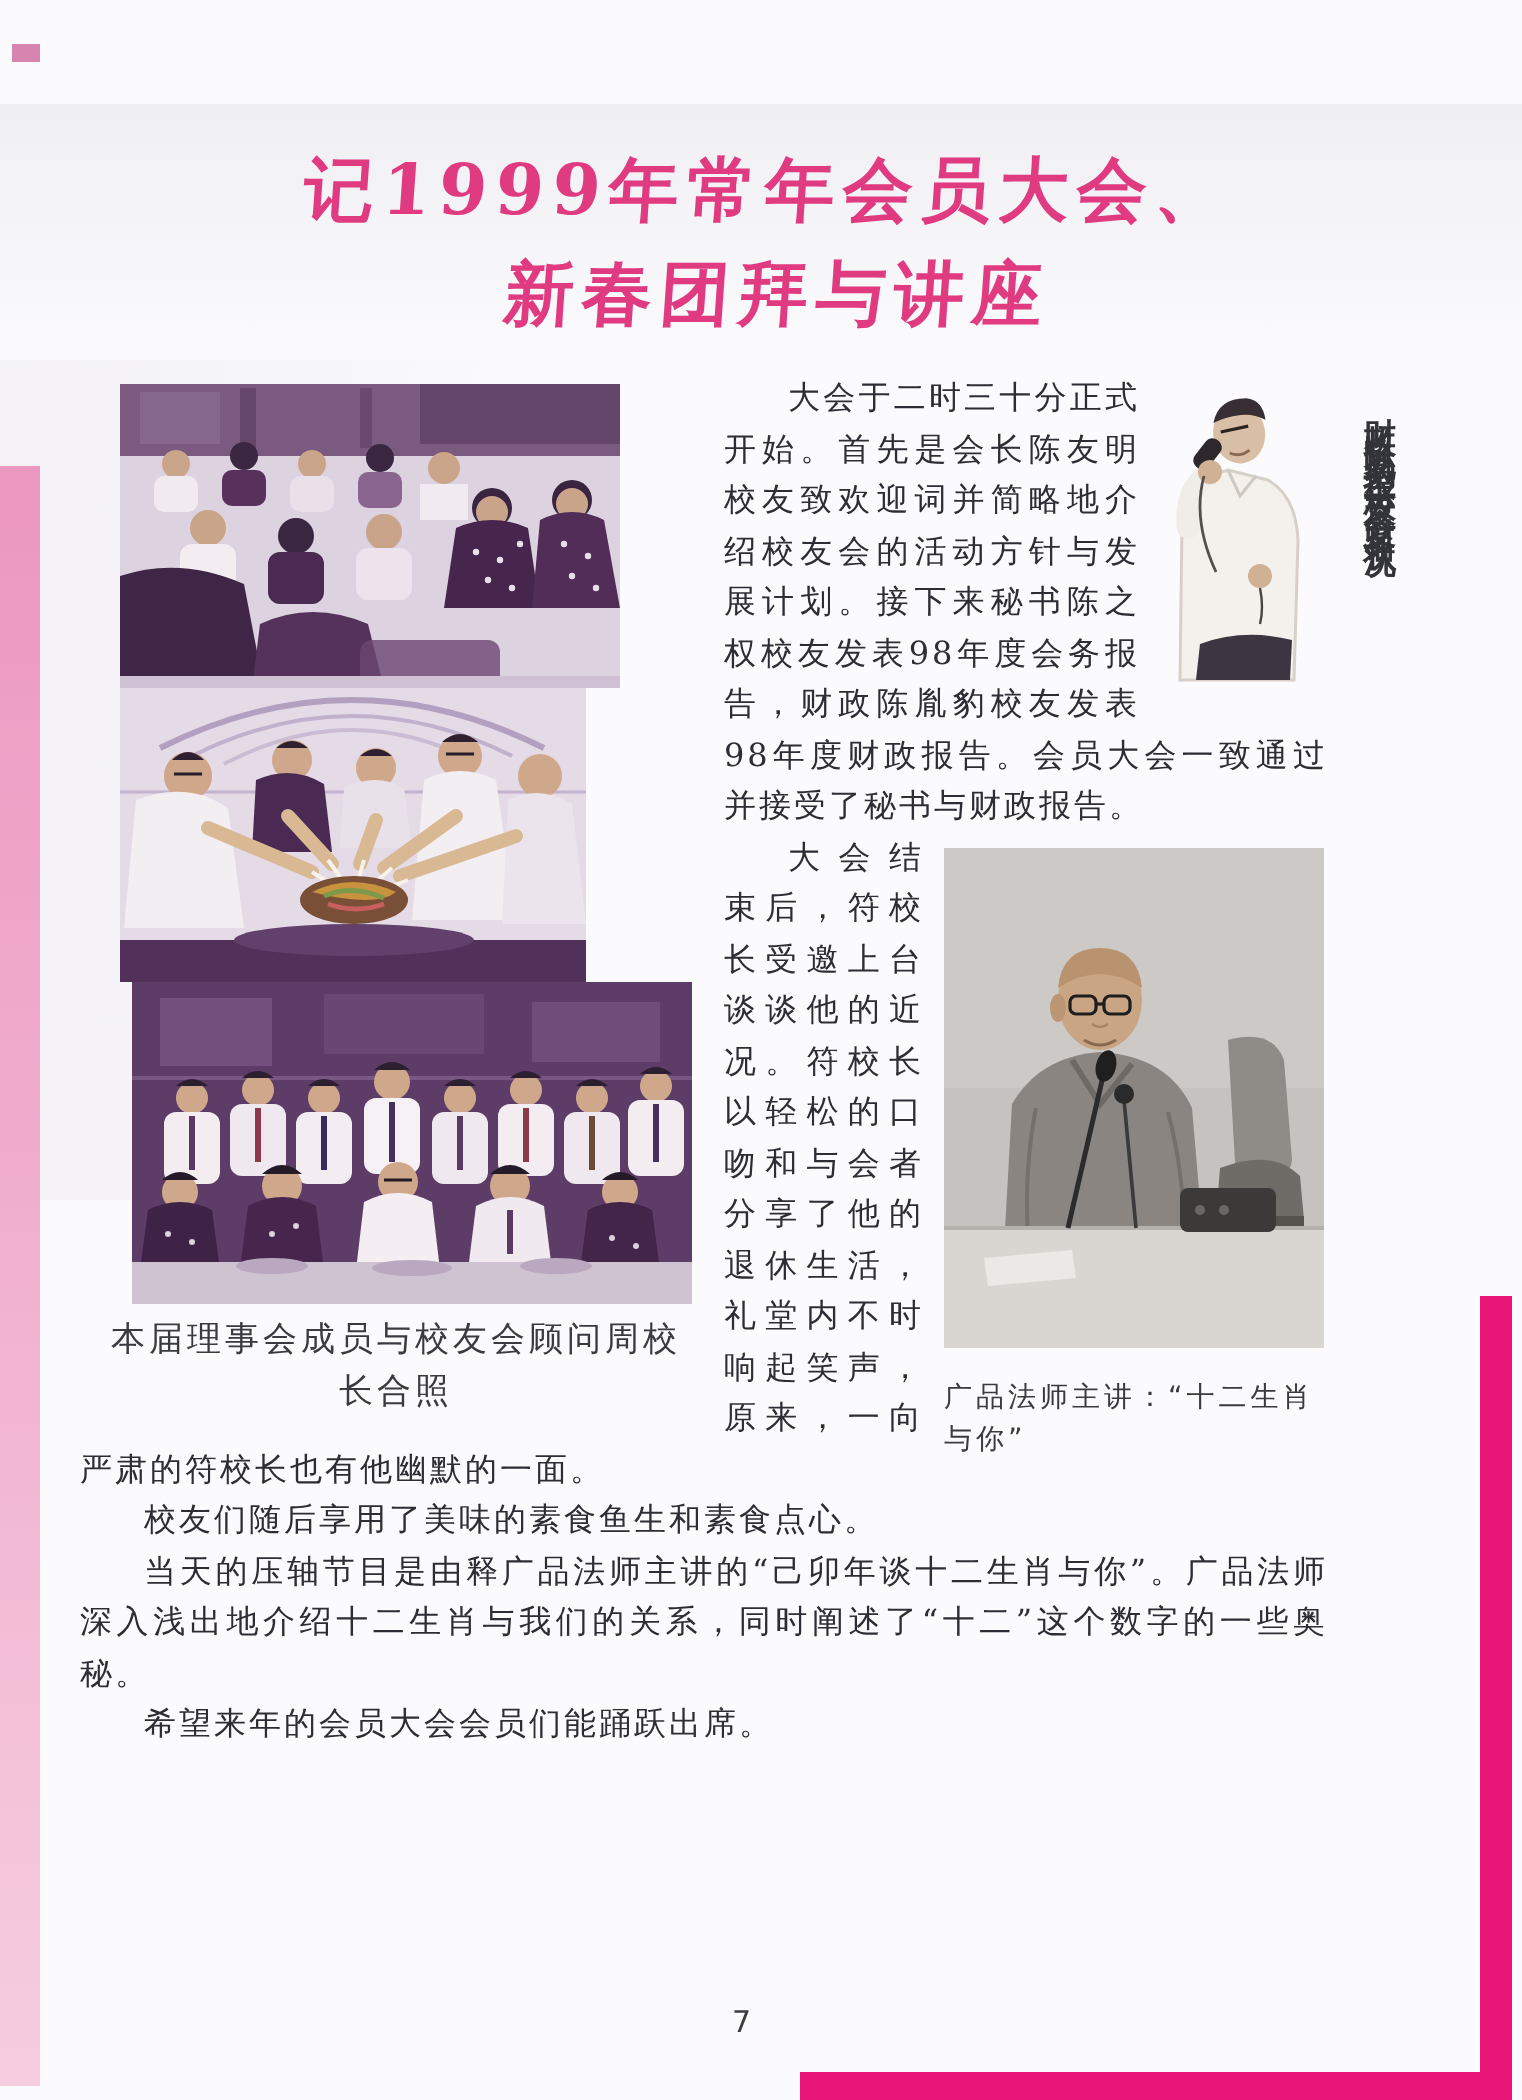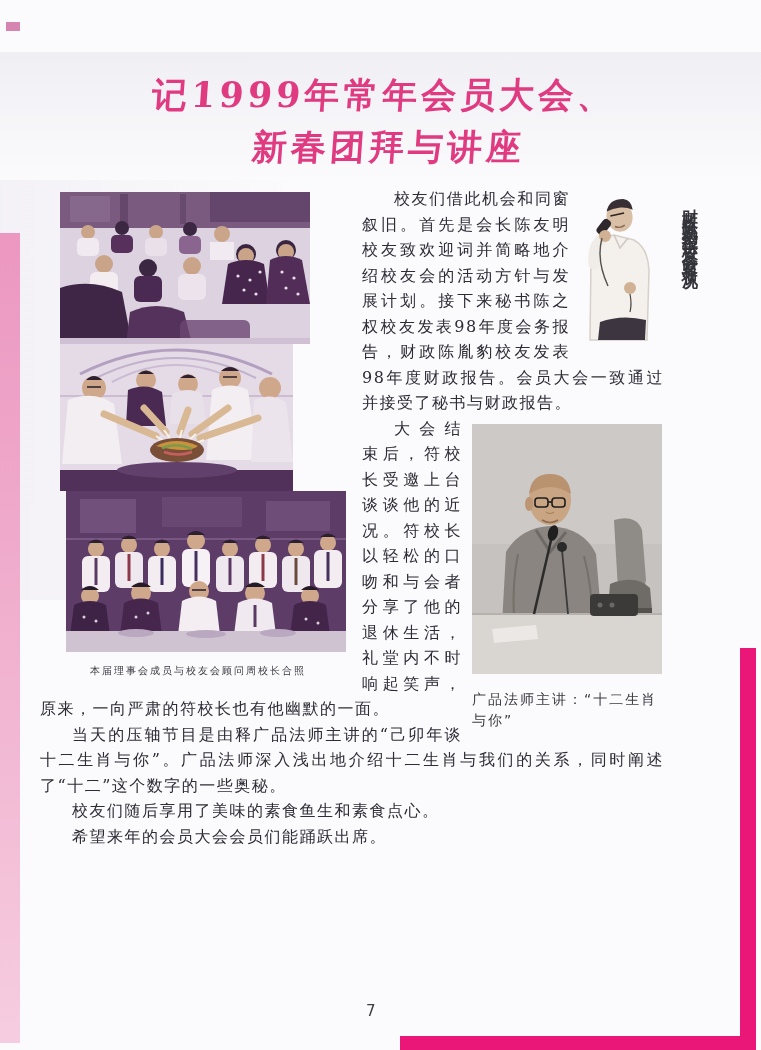--- a/index.html
+++ b/index.html
@@ -29,21 +29,21 @@
   .article p.p1{text-indent:1.6em;}
   .dropcap{font-size:27px;font-weight:bold;letter-spacing:1px;}
 
   .photos-left{float:left;width:312px;margin:6px 10px 0 0;}
   .ph{display:block;}
   .ph1{margin-left:20px;}
   .ph2{margin-left:20px;}
   .ph3{margin-left:26px;}
   .cap-group{margin:6px 0 0 8px;width:300px;text-align:center;
     font-family:"DejaVu Sans","Liberation Sans",sans-serif;
-    font-size:10px;letter-spacing:2px;color:#3a3a41;text-indent:0;}
+    font-size:17px;letter-spacing:2px;color:#3a3a41;text-indent:0;}
 
   .micman-float{float:right;width:86px;height:158px;margin:4px 0 6px 8px;}
 
   .monk-float{float:right;width:192px;margin:8px 0 4px 10px;}
   .cap-monk{margin-top:8px;width:186px;
     font-family:"DejaVu Sans","Liberation Sans",sans-serif;
     font-size:14px;letter-spacing:2px;line-height:21px;color:#3a3a41;text-indent:0;text-align:left;}
 
   .vertical-caption{position:absolute;left:679px;top:196px;height:310px;
     writing-mode:vertical-rl;text-orientation:upright;
@@ -291,21 +291,21 @@
       <circle cx="27" cy="46" r="6" fill="#d0b193"></circle>
       <path d="M24 48 Q18 70 30 96" stroke="#55504c" stroke-width="1.4" fill="none"></path>
 
       <circle cx="52" cy="98" r="6" fill="#d0b193"></circle>
       <path d="M52 104 q2 10 0 18" stroke="#4a443f" stroke-width="1.2" fill="none"></path>
 
       <path d="M20 150 L22 132 Q44 124 68 130 L67 150 Z" fill="#3d3640"></path>
     </svg>
   </div>
 
-  <p>校友们借此机会和同窗叙旧。首先是会长陈友明校友致欢迎词并简略地介绍校友会的活动方针与发展计划。接下来秘书陈之权校友发表98年度会务报告，财政陈胤豹校友发表98年度财政报告。会员大会一致通过并接受了秘书与财政报告。</p>
+  <p>大会于二时三十分正式开始。首先是会长陈友明校友致欢迎词并简略地介绍校友会的活动方针与发展计划。接下来秘书陈之权校友发表98年度会务报告，财政陈胤豹校友发表98年度财政报告。会员大会一致通过并接受了秘书与财政报告。</p>
 
   <div class="monk-float">
     
     <svg width="190" height="250" viewBox="0 0 190 250">
       <rect width="190" height="250" fill="#c6c2bf"></rect>
       <rect width="190" height="120" fill="#cdc9c6"></rect>
 
       <path d="M142 96 q22 -6 28 10 l4 50 q-2 14 -16 14 l-12 -4 z" fill="#8f8b87"></path>
       <path d="M138 160 q26 -10 40 4 l2 22 h-44 z" fill="#6f6b67"></path>
       <rect x="150" y="184" width="30" height="8" fill="#55514d"></rect>
@@ -334,20 +334,20 @@
       <line x1="96" y1="190" x2="90" y2="126" stroke="#3a3a3a" stroke-width="1.8"></line>
       <circle cx="90" cy="123" r="5" fill="#2a2a2a"></circle>
       <rect x="118" y="170" width="48" height="22" rx="4" fill="#3c3a38"></rect>
       <circle cx="128" cy="181" r="2.5" fill="#6a6866"></circle>
         <circle cx="140" cy="181" r="2.5" fill="#6a6866"></circle>
     </svg>
     <div class="cap-monk">广品法师主讲：“十二生肖与你”</div>
   </div>
 
   <p>大会结束后，符校长受邀上台谈谈他的近况。符校长以轻松的口吻和与会者分享了他的退休生活，礼堂内不时响起笑声，原来，一向严肃的符校长也有他幽默的一面。</p>
+  <p>校友们随后享用了美味的素食鱼生和素食点心。</p>
   <p>当天的压轴节目是由释广品法师主讲的“己卯年谈十二生肖与你”。广品法师深入浅出地介绍十二生肖与我们的关系，同时阐述了“十二”这个数字的一些奥秘。</p>
-  <p>校友们随后享用了美味的素食鱼生和素食点心。</p>
   <p>希望来年的会员大会会员们能踊跃出席。</p>
 </div>
 
 <div class="vertical-caption">财政陈胤豹报告校友会财务状况</div>
 
 <div class="page-number">7</div>
 
 </body></html>

